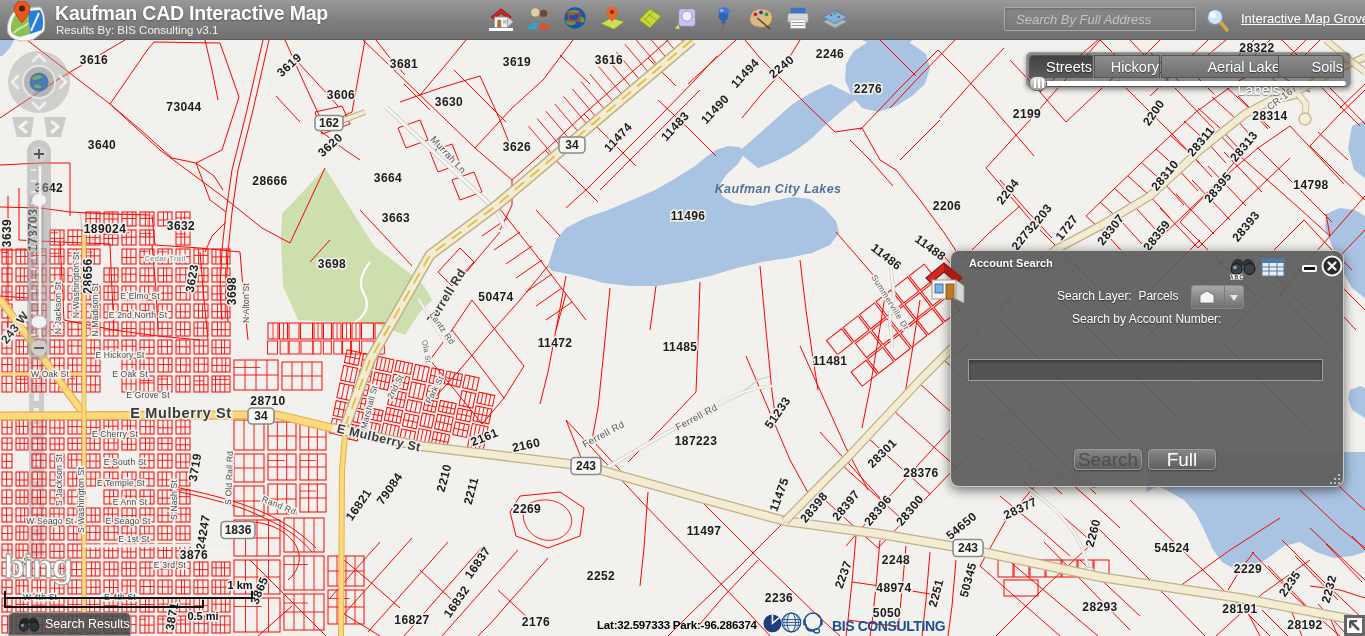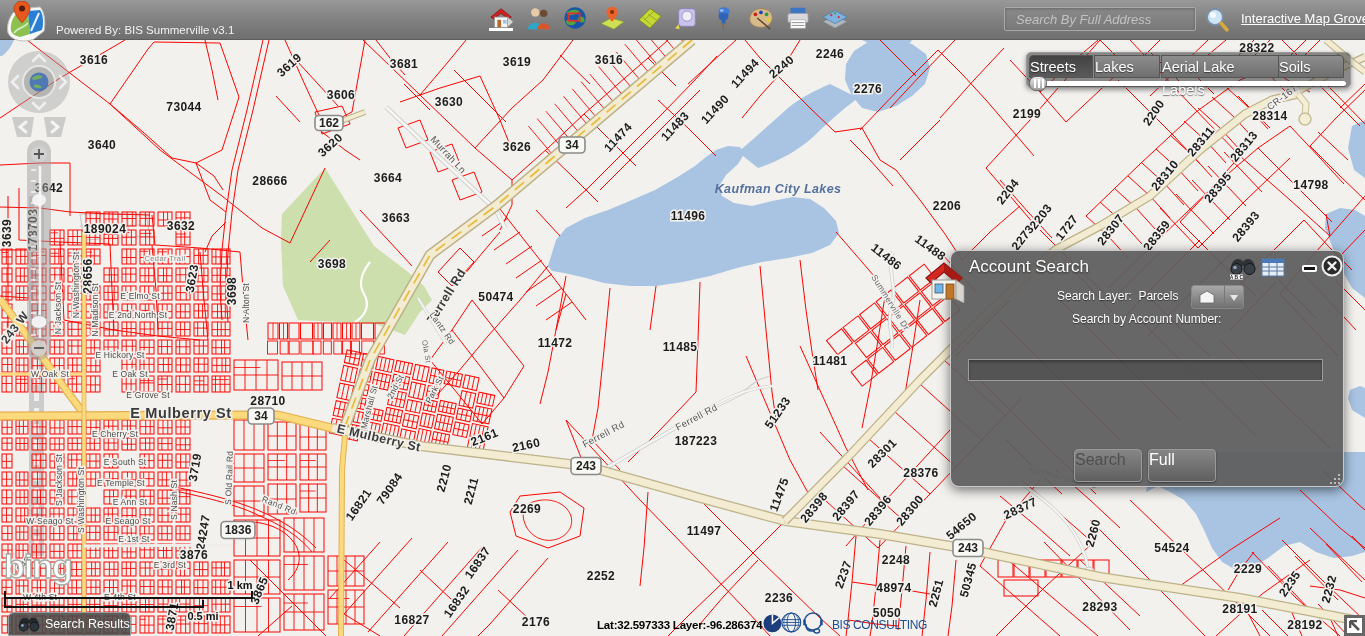--- a/index.html
+++ b/index.html
@@ -12,49 +12,49 @@
 #sub{position:absolute;left:56px;top:24px;color:#f2f2f2;font-size:11.5px;white-space:nowrap}
 .ticon{position:absolute;top:5px;width:30px;height:26px}
 #selbar{position:absolute;left:489px;top:28px;width:24px;height:3px;background:#fff;z-index:51}
 #srchbox{position:absolute;left:1004px;top:7px;width:192px;height:24px;border:1px solid #a9a9a9;border-radius:2px;
  background:rgba(130,130,130,0.35);box-shadow:inset 0 1px 3px rgba(0,0,0,0.25)}
 #srchtxt{position:absolute;left:11px;top:4px;color:#c2c2c2;font-size:13px;font-style:italic}
 #help{position:absolute;left:1241px;top:11px;color:#fff;font-size:13px;text-decoration:underline;white-space:nowrap}
 
 #base{position:absolute;left:1026px;top:52px;width:325px;height:36px;background:rgba(50,50,50,0.55);
  border:1px solid #9a9a9a;border-radius:5px;box-shadow:0 2px 5px rgba(0,0,0,0.4);z-index:40}
-.bbtn{position:absolute;top:2px;height:23px;color:#fff;font-size:14.5px;text-align:left;line-height:23px;
+.bbtn{position:absolute;top:2px;height:23px;color:#fff;font-size:14.5px;text-align:right;line-height:23px;
  background:linear-gradient(#8d8d8d,#6f6f6f);border:1px solid #555;text-shadow:0 1px 1px rgba(0,0,0,0.5)}
 .bbtn.on{background:linear-gradient(#424242,#5a5a5a)}
 #bslider{position:absolute;left:6px;top:28px;width:313px;height:5px;background:#fff;border-radius:3px;box-shadow:0 1px 1px rgba(0,0,0,0.4)}
 #bknob{position:absolute;left:2px;top:23px;width:18px;height:15px;background:linear-gradient(#e8e8e8,#9f9f9f);
  border:1px solid #666;border-radius:7px}
 #bknob i{position:absolute;top:2px;width:2px;height:9px;background:#fff;display:block}
 
 #nav{position:absolute;left:0;top:42px;width:90px;height:330px;z-index:30}
 
 #dlg{position:absolute;left:950px;top:250px;width:394px;height:237px;background:rgba(92,92,92,0.93);
  border:1px solid #c9c9c9;border-radius:9px;box-shadow:0 3px 12px rgba(0,0,0,0.55);z-index:45;color:#fff}
-#dlg .ttl{position:absolute;left:18px;top:6px;font-size:17px;font-weight:normal;text-shadow:0 1px 2px rgba(0,0,0,0.6)}
+#dlg .ttl{position:absolute;left:18px;top:6px;font-size:11px;font-weight:bold;text-shadow:0 1px 2px rgba(0,0,0,0.6)}
 #dlg .lbl{position:absolute;font-size:12px;text-shadow:0 1px 1px rgba(0,0,0,0.5);white-space:nowrap}
 #acctinput{position:absolute;left:17px;top:108px;width:355px;height:22px;background:rgba(70,70,70,0.55);
  border:1px solid #9d9d9d;box-shadow:inset 0 2px 3px rgba(0,0,0,0.3)}
-.dbtn{position:absolute;top:198px;width:68px;height:33px;border:1px solid #999;border-radius:4px;
- background:linear-gradient(#868686,#5f5f5f);font-size:16px;line-height:20px;box-shadow:0 1px 2px rgba(0,0,0,0.4)}
+.dbtn{position:absolute;top:198px;width:68px;height:21px;border:1px solid #999;border-radius:4px;
+ background:linear-gradient(#868686,#5f5f5f);font-size:19px;text-align:center;line-height:20px;box-shadow:0 1px 2px rgba(0,0,0,0.4)}
 #ddbtn{position:absolute;left:240px;top:34px;width:53px;height:24px;border:1px solid #888;border-radius:3px;
  background:linear-gradient(#a8a8a8,#707070)}
 #ddbtn .sep{position:absolute;left:32px;top:0;width:1px;height:24px;background:#777}
 #houseicon{position:absolute;left:-27px;top:8px;width:46px;height:44px}
 
 #sres{position:absolute;left:8px;top:612px;width:123px;height:24px;background:rgba(72,72,72,0.88);
  border:1px solid #9a9a9a;border-radius:6px 6px 0 0;z-index:40;color:#fff;font-size:12.5px}
 
 #coords{position:absolute;left:597px;top:619px;font-size:11.5px;font-weight:bold;color:#000;z-index:35;letter-spacing:-0.2px;white-space:nowrap}
 #bislogo{position:absolute;left:763px;top:608px;z-index:35}
-#bistxt{position:absolute;left:832px;top:618px;font-size:12px;font-weight:normal;color:#1d4e94;z-index:35;letter-spacing:-0.4px;white-space:nowrap}
+#bistxt{position:absolute;left:832px;top:618px;font-size:14px;font-weight:bold;color:#1d4e94;z-index:35;letter-spacing:-0.4px;white-space:nowrap}
 #neb{position:absolute;left:1344px;top:615px;width:21px;height:21px;background:#fdfdfd;border:3px solid #666;z-index:40}
 </style></head>
 <body>
 <div id="stage">
 <svg id="map" width="1365" height="636" viewBox="0 0 1365 636" style="position:absolute;top:0;left:0">
       <rect width="1365" height="636" fill="#f2f1ee"></rect>
       <path d="M0,40 L14,40 Q10,50 2,56 L0,56 Z" fill="#a8c4e2" stroke="none" stroke-width="1.0" opacity="1.0" stroke-linecap="butt" stroke-linejoin="round"></path>
       <polygon points="548,266 556,240 566,228 585,218 608,210 632,200 655,190 676,178 695,166 706,157 716,150 728,146 740,147 744,154 738,164 726,175 719,186 722,196 734,203 752,206 772,201 793,197 810,199 824,208 836,221 839,233 830,245 812,253 788,258 762,262 737,268 710,276 683,282 656,286 630,286 604,283 582,277 564,273 552,271" fill="#a8c4e2" stroke="none" stroke-width="1.0" opacity="1.0"></polygon>
       <path d="M738,152 C755,138 772,122 788,108 C800,98 816,90 830,84 L858,98 C842,110 826,124 812,138 C796,152 776,162 758,168 Z" fill="#a8c4e2" stroke="none" stroke-width="1.0" opacity="1.0" stroke-linecap="butt" stroke-linejoin="round"></path>
       <polygon points="852,96 845,80 846,64 854,51 868,42 890,40 912,44 926,54 930,68 925,84 912,96 896,106 878,112 862,108" fill="#a8c4e2" stroke="none" stroke-width="1.0" opacity="1.0"></polygon>
@@ -1934,21 +1934,22 @@
 <div id="hdr">
       <svg id="logo" viewBox="0 0 44 42">
         <path d="M4,32 C2,24 6,12 14,8 L36,6 C40,10 42,20 40,30 L30,38 C20,42 8,40 4,32 Z" fill="#f8f8f8" stroke="#c0c0c0"></path>
         <path d="M7,30 C6,23 9,14 15,11 L24,10 L26,33 L16,36 C11,35 8,33 7,30 Z" fill="#8cc152"></path>
         <path d="M24,10 L36,9 C39,13 40,22 38,29 L26,33 Z" fill="#2a7fd4"></path>
         <path d="M27,30 L35,12" stroke="#e8f4fc" stroke-width="2"></path>
         <path d="M10,32 C14,26 20,27 24,22" stroke="#d8eec8" stroke-width="1.6" fill="none"></path>
         <path d="M18,0 C23,0 26,4 26,8 C26,13 18,22 18,22 C18,22 10,13 10,8 C10,4 13,0 18,0 Z" fill="#e8571e" stroke="#b03d10" stroke-width="0.8"></path>
         <circle cx="18" cy="7.5" r="3" fill="#551c08"></circle>
       </svg>
-<div id="sub">Powered By: BIS Summerville v3.1</div>
+<div id="title">Kaufman CAD Interactive Map</div>
+<div id="sub">Results By: BIS Consulting v3.1</div>
 <svg class="ticon" style="left:487px" viewBox="0 0 32 28">
         <path d="M4,13 L15,4 L26,13 L23,15 L15,9 L7,15 Z" fill="#cc2222" stroke="#881111" stroke-width="0.8"></path>
         <rect x="8" y="13" width="14" height="11" fill="#f4f4f0" stroke="#999" stroke-width="0.7"></rect>
         <rect x="11" y="16" width="4" height="8" fill="#b46b2a"></rect>
         <rect x="17" y="16" width="4" height="4" fill="#9fc4e8"></rect>
         <path d="M22,13 L28,18 L22,24 Z" fill="#d8d8d4" stroke="#999" stroke-width="0.6"></path>
       </svg>
       <svg class="ticon" style="left:524px" viewBox="0 0 32 28">
         <circle cx="12" cy="8" r="4.5" fill="#e8c9a8"></circle>
         <path d="M4,26 C4,17 20,17 20,26 Z" fill="#2aa7c9"></path>
@@ -2009,21 +2010,21 @@
 <svg style="position:absolute;left:1203px;top:6px;width:28px;height:28px;z-index:51" viewBox="0 0 28 28">
         <circle cx="12" cy="11" r="8" fill="#cfe4f4" stroke="#7a90a8" stroke-width="2"></circle>
         <circle cx="10" cy="9" r="3" fill="#f4fafe"></circle>
         <path d="M18,17 L24,24" stroke="#d8a83a" stroke-width="3.5" stroke-linecap="round"></path>
       </svg>
 <div id="help">Interactive Map Grove</div>
 </div>
 <div id="selbar"></div>
 <div id="base">
 <div class="bbtn on" style="left:2px;width:64px;border-radius:4px 0 0 0">Streets</div>
-<div class="bbtn" style="left:67px;width:66px">Lakes</div>
+<div class="bbtn" style="left:67px;width:66px">Hickory</div>
 <div class="bbtn" style="left:134px;width:120px">Aerial Lake Labels</div>
 <div class="bbtn" style="left:251px;width:66px;border-radius:0 4px 0 0">Soils</div>
 <div id="bslider"></div>
       <div id="bknob">
         <i style="left:4px"></i>
         <i style="left:8px"></i>
         <i style="left:12px"></i>
       </div>
 </div>
 <div id="dlg">
@@ -2085,21 +2086,21 @@
 <div id="sres">
       <svg style="position:absolute;left:8px;top:3px;width:24px;height:18px" viewBox="0 0 28 22">
         <path d="M3,13 C1,8 4,2 9,2 C13,2 15,5 14,9 Z" fill="#23272c"></path>
         <path d="M25,13 C27,8 24,2 19,2 C15,2 13,5 14,9 Z" fill="#23272c"></path>
         <circle cx="7.5" cy="13" r="5.5" fill="#2e343c" stroke="#101214" stroke-width="1"></circle>
         <circle cx="20.5" cy="13" r="5.5" fill="#2e343c" stroke="#101214" stroke-width="1"></circle>
         <circle cx="6" cy="11.5" r="1.6" fill="#90a4c0"></circle>
       </svg>
       <span style="position:absolute;left:36px;top:4px">Search Results</span>
     </div>
-<div id="coords">Lat:32.597333 Layer:-96.286374</div>
+<div id="coords">Lat:32.597333 Park:-96.286374</div>
 <svg id="bislogo" width="66" height="27" viewBox="0 0 70 28">
       <circle cx="10" cy="16" r="9.5" fill="#1d3d7d"></circle>
       <path d="M10,6.5 L10,16 L17,10" stroke="#fff" stroke-width="1.6" fill="none"></path>
       <circle cx="30" cy="15" r="10" fill="none" stroke="#1d4e94" stroke-width="1.2"></circle>
       <ellipse cx="30" cy="15" rx="4.5" ry="10" fill="none" stroke="#1d4e94" stroke-width="1"></ellipse>
       <ellipse cx="30" cy="15" rx="8" ry="10" fill="none" stroke="#1d4e94" stroke-width="0.7"></ellipse>
       <path d="M20,12 L40,12 M20,18 L40,18 M21,15 L39,15" stroke="#1d4e94" stroke-width="1"></path>
       <circle cx="53" cy="14" r="9" fill="none" stroke="#1d4e94" stroke-width="1.6"></circle>
       <path d="M46,17 C45,21 47,24 51,24 L55,24" stroke="#1d4e94" stroke-width="1.6" fill="none"></path>
       <ellipse cx="57" cy="24" rx="3" ry="2.2" fill="none" stroke="#1d4e94" stroke-width="1.4"></ellipse>

